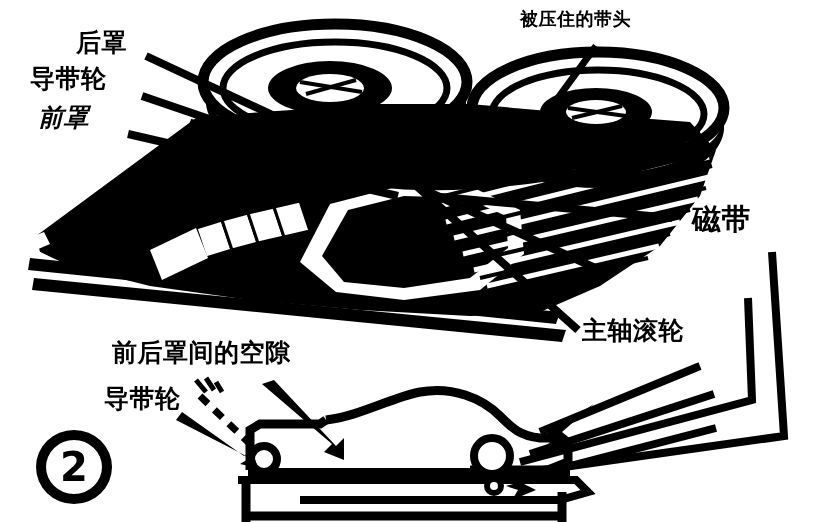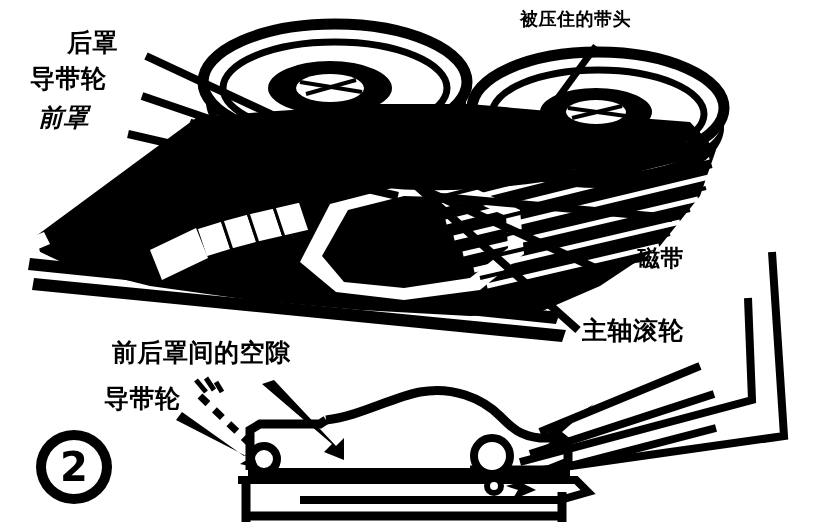--- a/index.html
+++ b/index.html
@@ -29,25 +29,25 @@
   .callout {
     position: absolute;
     color: #000000;
     font-family: "DejaVu Sans", "Liberation Sans", sans-serif;
     font-weight: 700;
     white-space: nowrap;
     line-height: 1.0;
     letter-spacing: 0.5px;
     -webkit-font-smoothing: none;
   }
-  .cal-rear-cover   { left: 67px;  top: 30px;  font-size: 25px; }
+  .cal-rear-cover   { left: 76px;  top: 30px;  font-size: 25px; }
   .cal-guide-top    { left: 30px;  top: 66px;  font-size: 25px; }
   .cal-front-cover  { left: 38px;  top: 105px; font-size: 25px; font-style: italic; }
   .cal-pressed-head { left: 520px; top: 10px;  font-size: 18px; }
-  .cal-tape         { left: 637px; top: 205px; font-size: 23px; margin-top: 42px; }
+  .cal-tape         { left: 692px; top: 205px; font-size: 29px; }
   .cal-pinch        { left: 608px; top: 262px; font-size: 25px; }
   .cal-capstan      { left: 582px; top: 318px; font-size: 25px; }
   .cal-gap          { left: 112px; top: 340px; font-size: 25px; text-align: right; }
   .cal-guide-bot    { left: 104px; top: 386px; font-size: 25px; }
   .fig-number {
     position: absolute;
     left: 36px;
     top: 430px;
     width: 76px;
     height: 74px;

